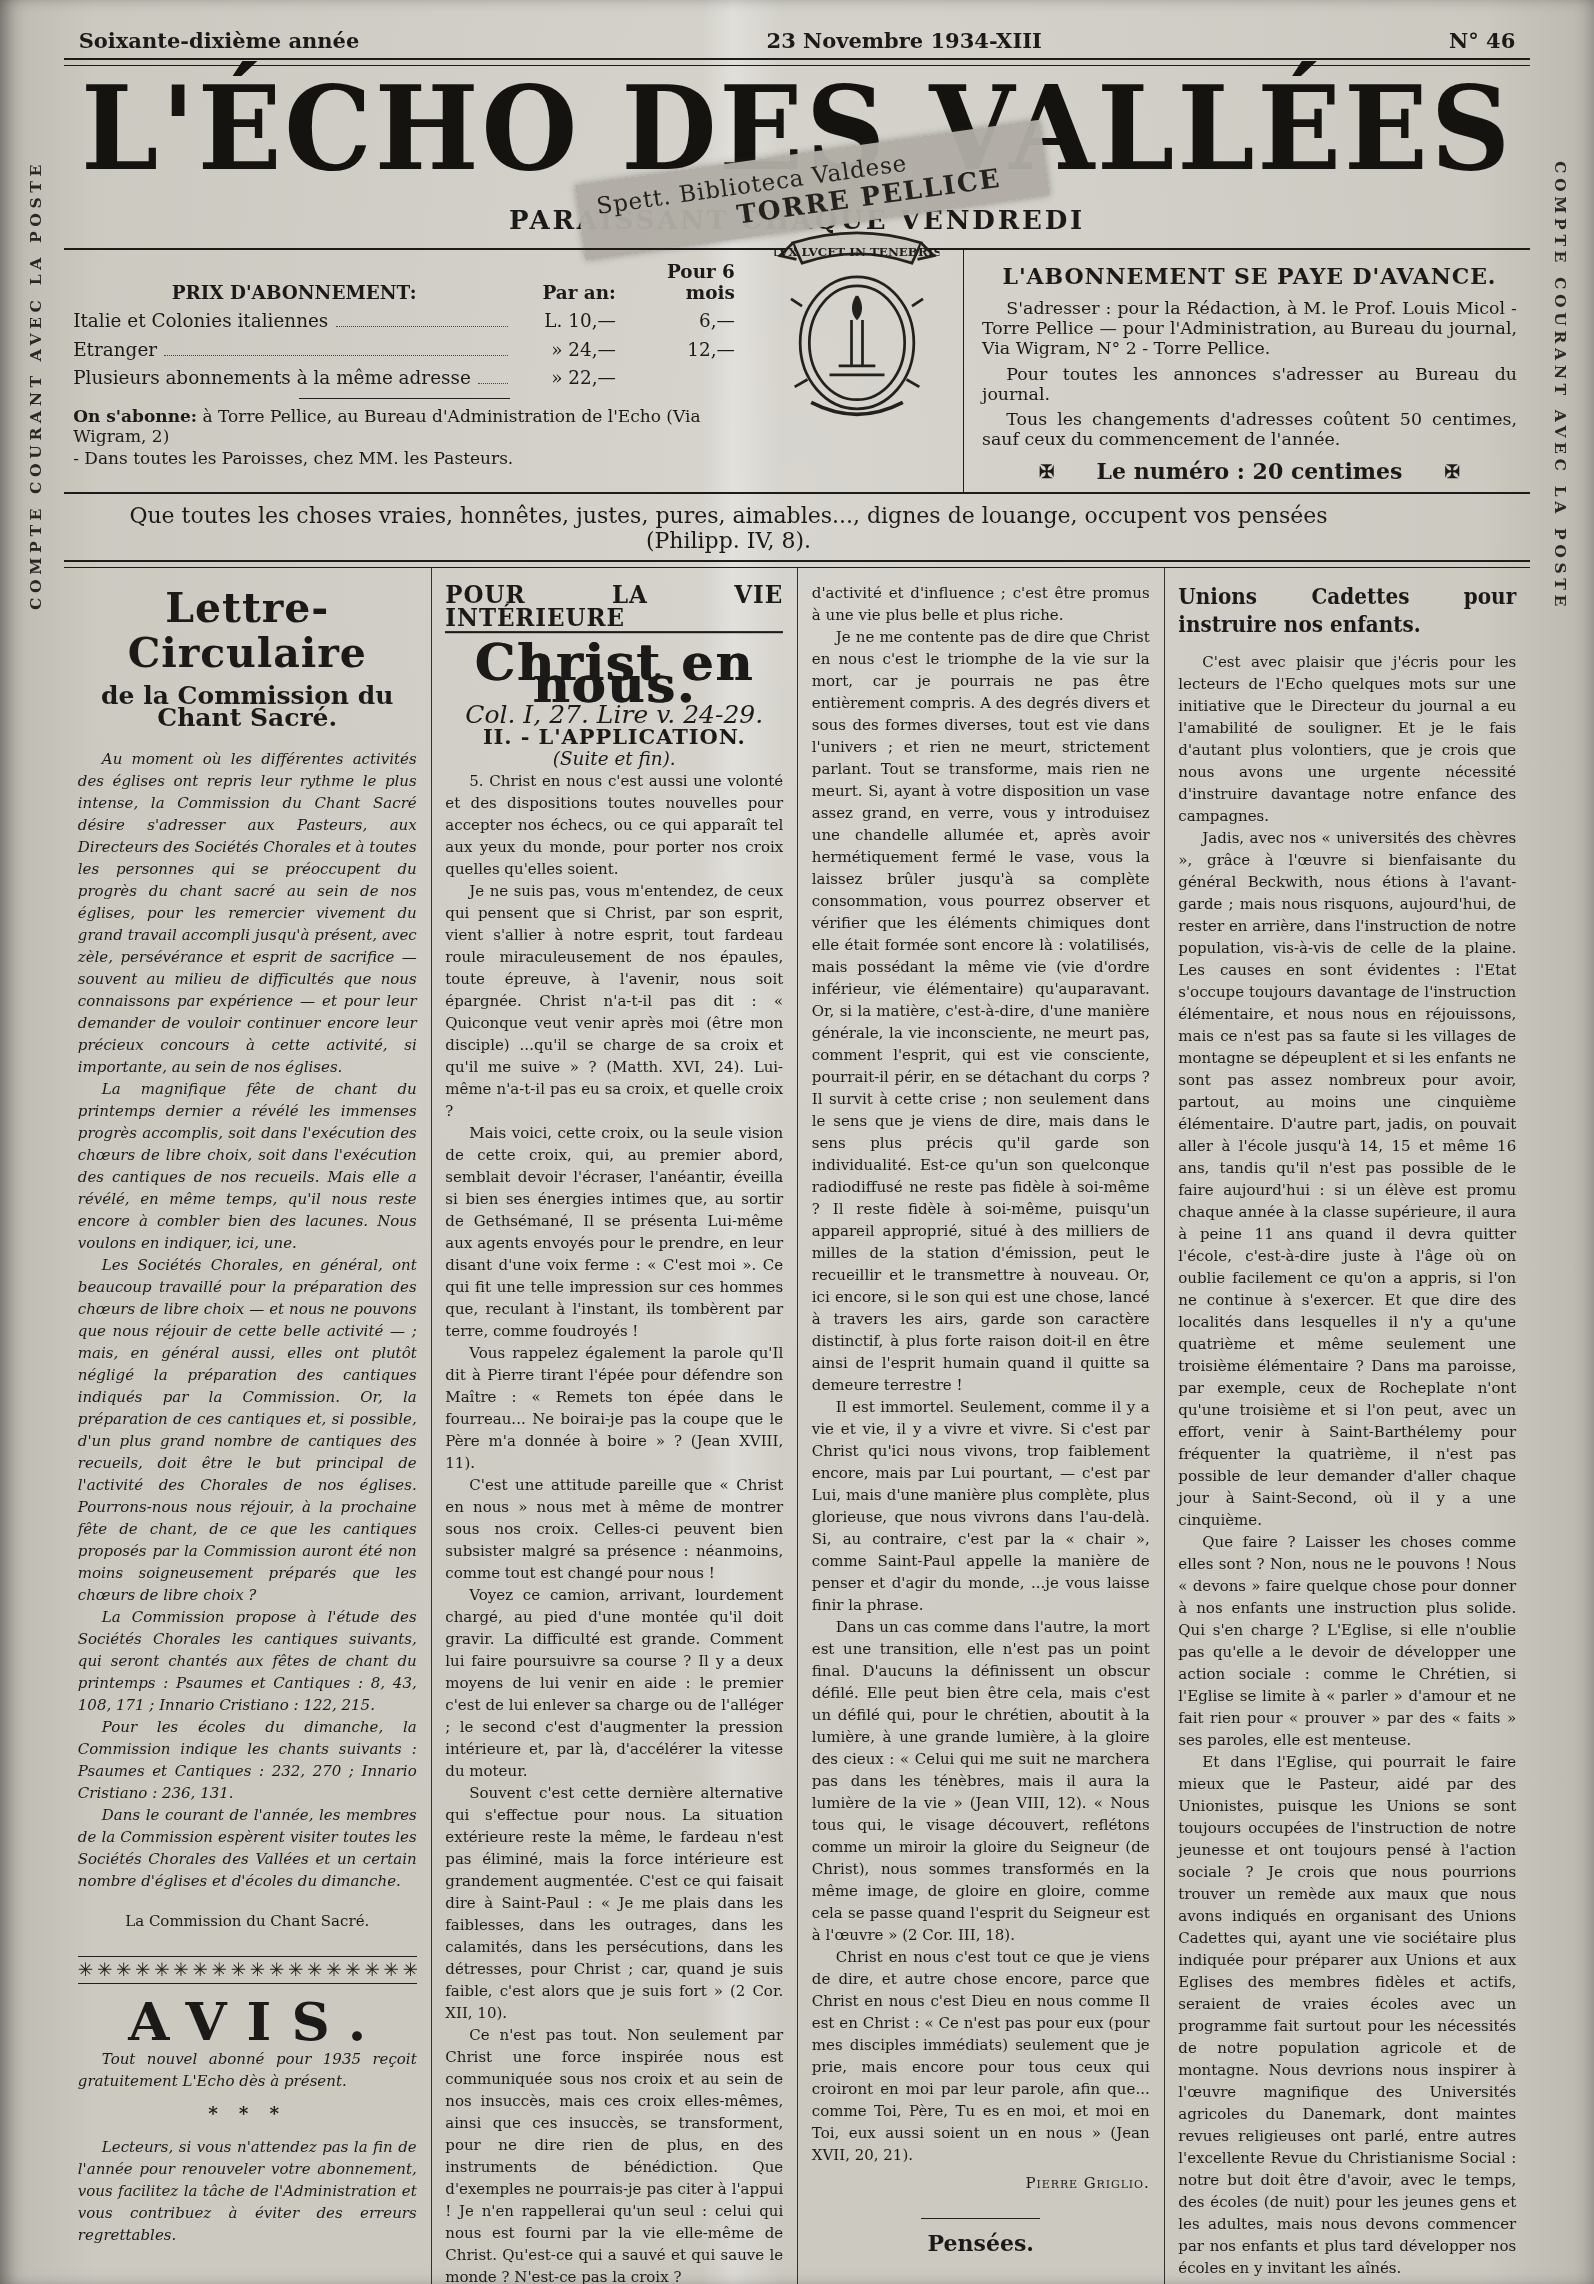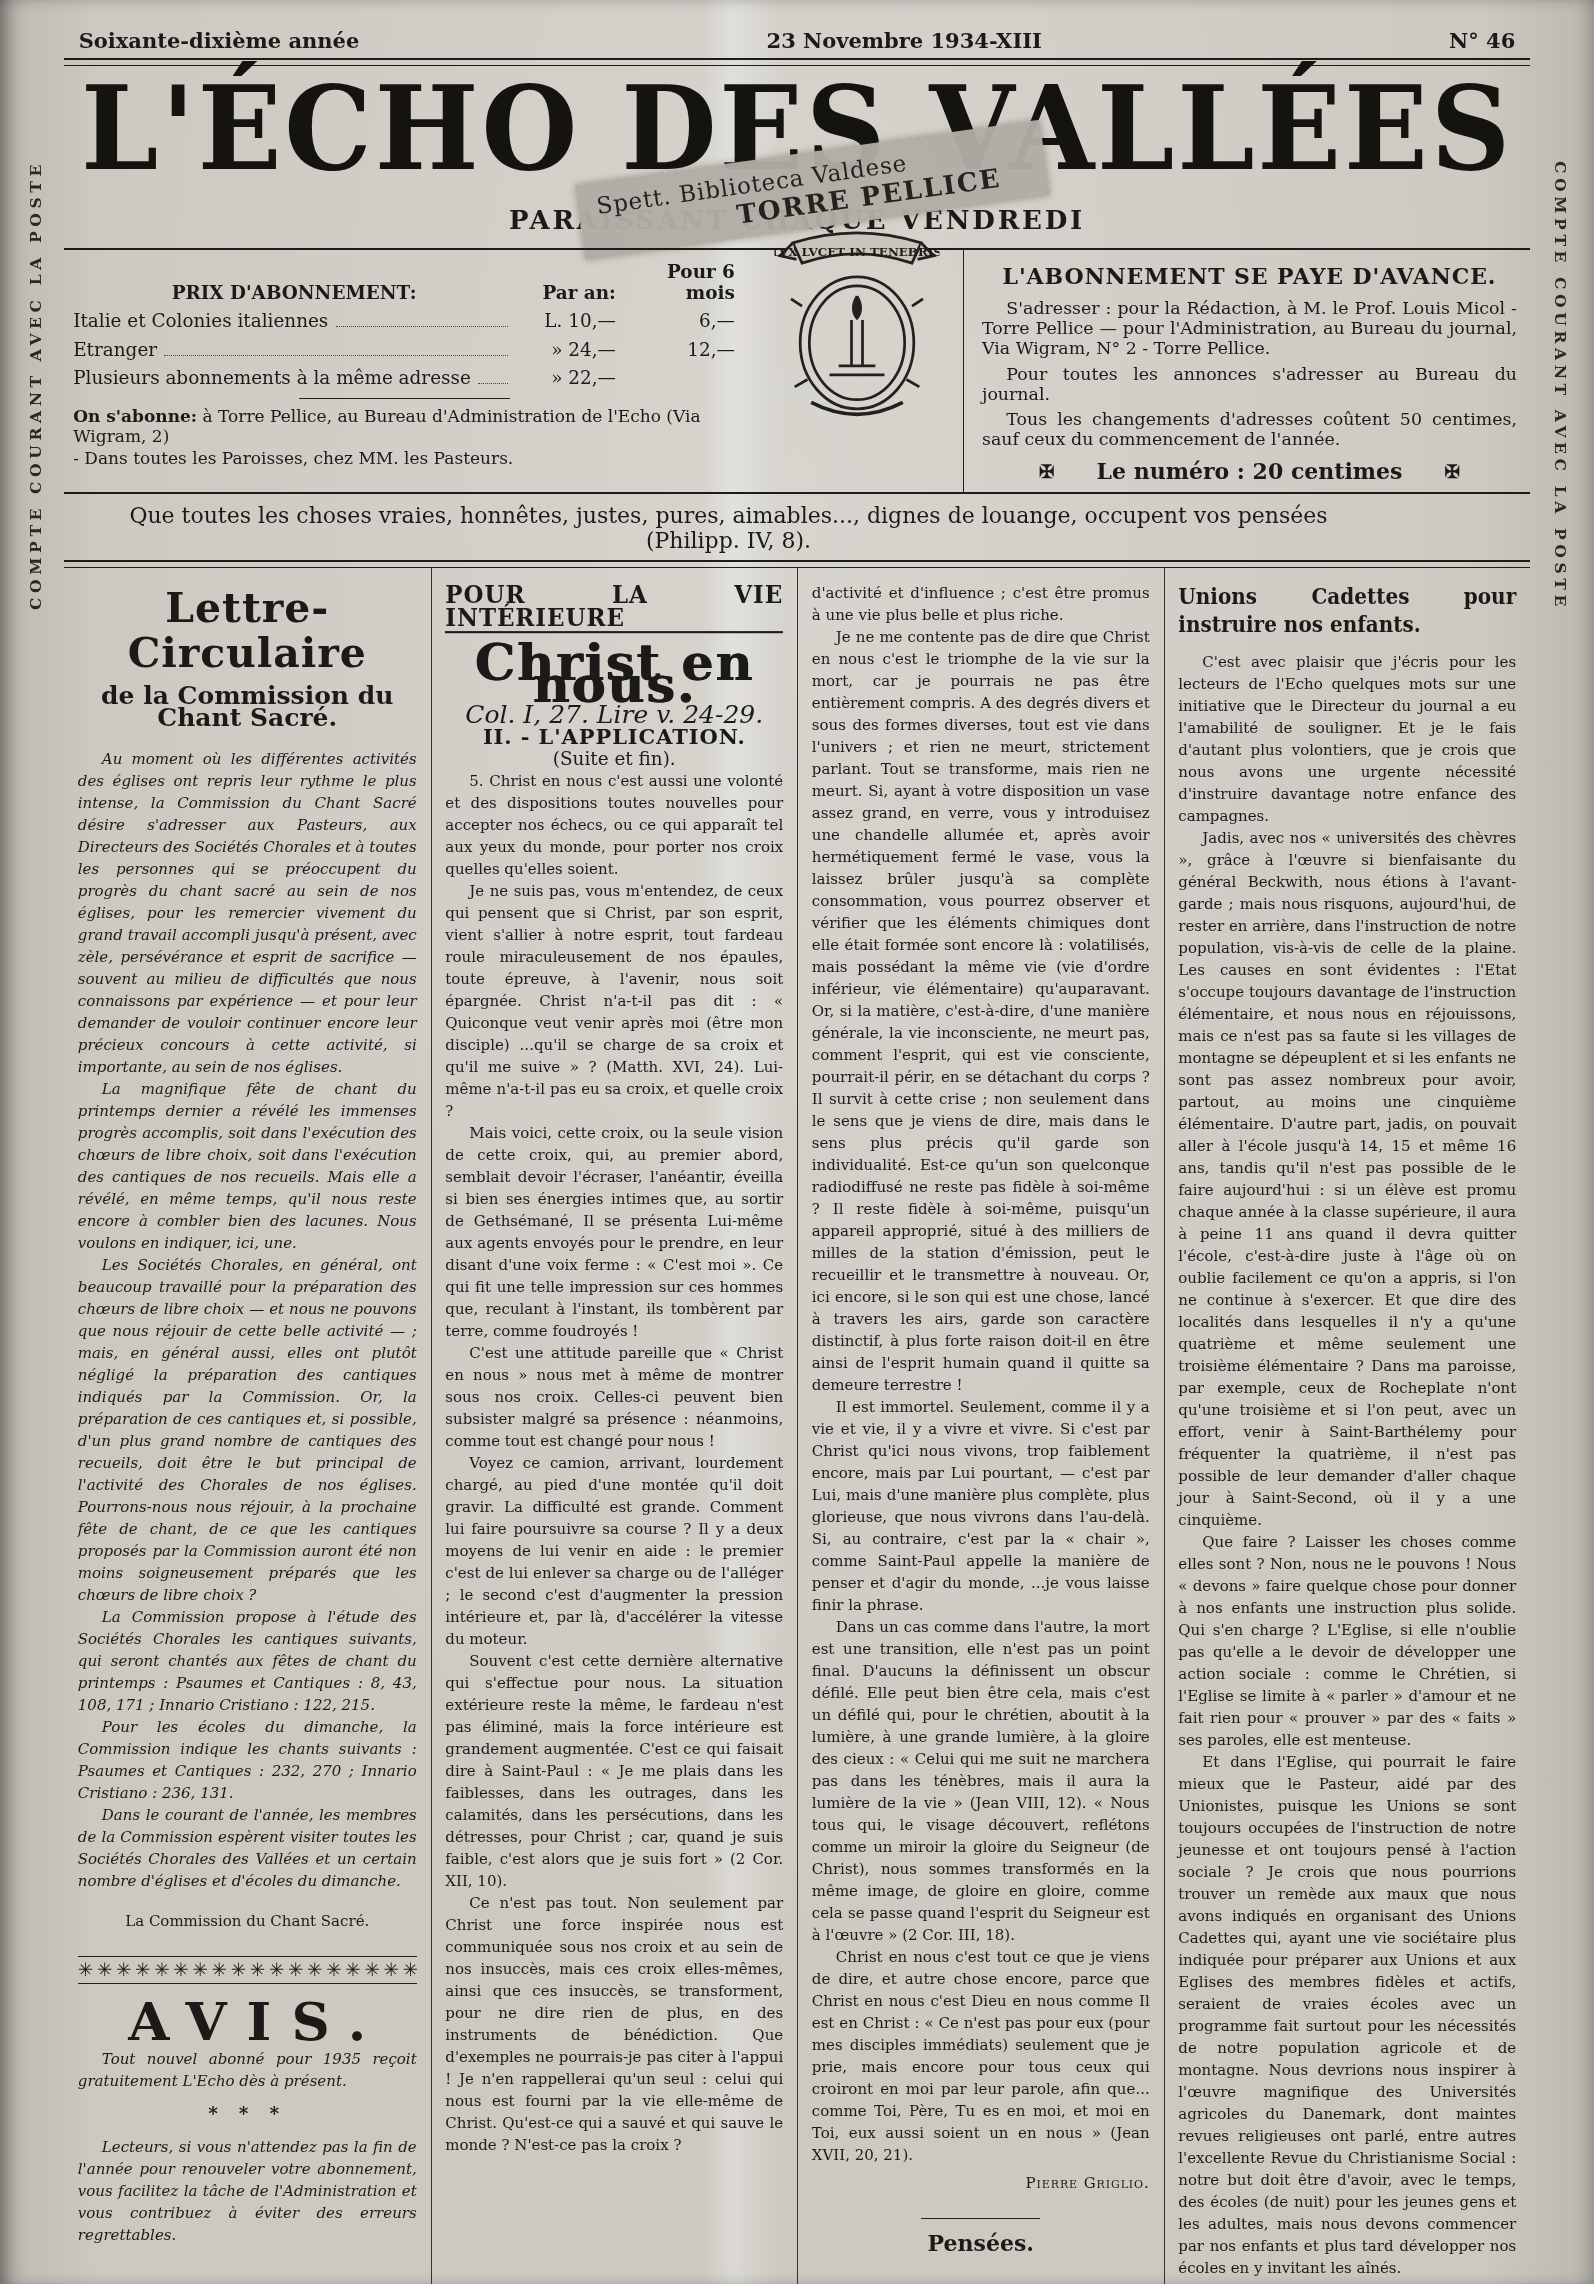--- a/index.html
+++ b/index.html
@@ -87,21 +87,21 @@
     border-top:0.9px solid #22201e;border-bottom:1.8px solid #22201e;
     padding:1.8px 0;white-space:nowrap;overflow:hidden;color:#22201e;
     font-family:"DejaVu Sans","Liberation Sans",sans-serif;
   }
   .avis-title{text-align:center;font-size:53px;font-weight:bold;letter-spacing:20px;margin:26px 0 16.5px 0;text-indent:20px;}
   .stars{text-align:center;text-indent:0 !important;font-size:18.4px;font-weight:bold;letter-spacing:7.3px;margin:11px 0 !important;}
   .kicker{display:inline-block;font-size:23px;font-weight:bold;letter-spacing:0.9px;border-bottom:2.8px solid #1b1b19;padding-bottom:1.8px;margin:1.8px 0 13px 0;transform:scaleY(1.05);}
   .christ-title{text-align:center;font-size:51px;font-weight:bold;letter-spacing:1.8px;margin:5.5px 0 9.2px 0;text-shadow:0.9px 0 0 #1c1a18;}
   .christ-ref{text-align:center;font-size:25px;margin:0 5.5px 11px 0;text-indent:0 !important;font-style:italic;}
   .christ-sec{text-align:center;font-size:21px;font-weight:bold;letter-spacing:0.9px;margin:3.7px 0 13px 0;text-indent:0 !important;}
-  .christ-note{text-align:center;font-size:18.4px;margin:0 0 13px 0;text-indent:0 !important;}
+  .christ-note{text-align:center;font-style:italic;font-size:18.4px;margin:0 0 13px 0;text-indent:0 !important;}
   .sig-right{text-align:right;text-indent:0 !important;font-variant:small-caps;letter-spacing:0.9px;margin-top:5.5px !important;}
   .mini-rule{width:119px;border-top:1.8px solid #22201e;margin:24px auto 13px auto;}
   .pensees-title{text-align:center;font-size:22px;font-weight:bold;margin:0 0 11px 0;}
   .unions-title{font-size:20px;font-weight:bold;text-align:justify;line-height:1.3;margin:1.8px 0 14.7px 0;transform:scaleY(1.08);}
 </style>
 </head>
 <body>
 
 <div class="page">
 
@@ -221,20 +221,21 @@
       <section class="col">
         <article>
           <div class="kicker">POUR LA VIE INTÉRIEURE</div>
           <h2 class="christ-title">Christ en nous.</h2>
           <p class="christ-ref">Col. I, 27. Lire v. 24-29.</p>
           <p class="christ-sec">II. - L'APPLICATION.</p>
           <p class="christ-note">(Suite et fin).</p>
           <p>5. Christ en nous c'est aussi une volonté et des dispositions toutes nouvelles pour accepter nos échecs, ou ce qui apparaît tel aux yeux du monde, pour porter nos croix quelles qu'elles soient.</p>
           <p>Je ne suis pas, vous m'entendez, de ceux qui pensent que si Christ, par son esprit, vient s'allier à notre esprit, tout fardeau roule miraculeusement de nos épaules, toute épreuve, à l'avenir, nous soit épargnée. Christ n'a-t-il pas dit : « Quiconque veut venir après moi (être mon disciple) ...qu'il se charge de sa croix et qu'il me suive » ? (Matth. XVI, 24). Lui-même n'a-t-il pas eu sa croix, et quelle croix ?</p>
           <p>Mais voici, cette croix, ou la seule vision de cette croix, qui, au premier abord, semblait devoir l'écraser, l'anéantir, éveilla si bien ses énergies intimes que, au sortir de Gethsémané, Il se présenta Lui-même aux agents envoyés pour le prendre, en leur disant d'une voix ferme : « C'est moi ». Ce qui fit une telle impression sur ces hommes que, reculant à l'instant, ils tombèrent par terre, comme foudroyés !</p>
+          <p>Vous rappelez également la parole qu'Il dit à Pierre tirant l'épée pour défendre son Maître : « Remets ton épée dans le fourreau... Ne boirai-je pas la coupe que le Père m'a donnée à boire » ? (Jean XVIII, 11).</p>
           <p>C'est une attitude pareille que « Christ en nous » nous met à même de montrer sous nos croix. Celles-ci peuvent bien subsister malgré sa présence : néanmoins, comme tout est changé pour nous !</p>
           <p>Voyez ce camion, arrivant, lourdement chargé, au pied d'une montée qu'il doit gravir. La difficulté est grande. Comment lui faire poursuivre sa course ? Il y a deux moyens de lui venir en aide : le premier c'est de lui enlever sa charge ou de l'alléger ; le second c'est d'augmenter la pression intérieure et, par là, d'accélérer la vitesse du moteur.</p>
           <p>Souvent c'est cette dernière alternative qui s'effectue pour nous. La situation extérieure reste la même, le fardeau n'est pas éliminé, mais la force intérieure est grandement augmentée. C'est ce qui faisait dire à Saint-Paul : « Je me plais dans les faiblesses, dans les outrages, dans les calamités, dans les persécutions, dans les détresses, pour Christ ; car, quand je suis faible, c'est alors que je suis fort » (2 Cor. XII, 10).</p>
           <p>Ce n'est pas tout. Non seulement par Christ une force inspirée nous est communiquée sous nos croix et au sein de nos insuccès, mais ces croix elles-mêmes, ainsi que ces insuccès, se transforment, pour ne dire rien de plus, en des instruments de bénédiction. Que d'exemples ne pourrais-je pas citer à l'appui ! Je n'en rappellerai qu'un seul : celui qui nous est fourni par la vie elle-même de Christ. Qu'est-ce qui a sauvé et qui sauve le monde ? N'est-ce pas la croix ?</p>
           
         </article>
       </section>
 
       <section class="col">
         <article>

